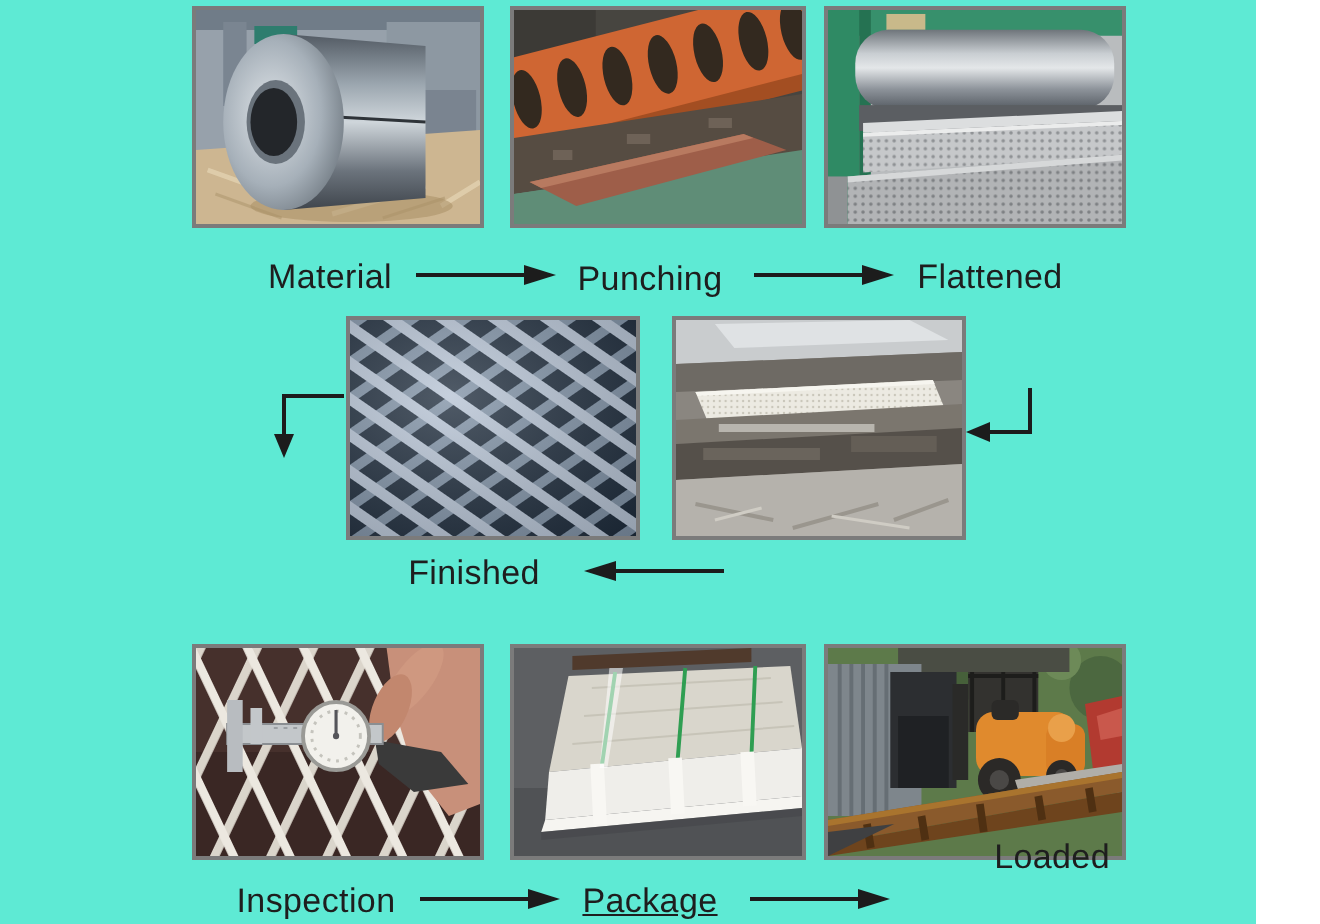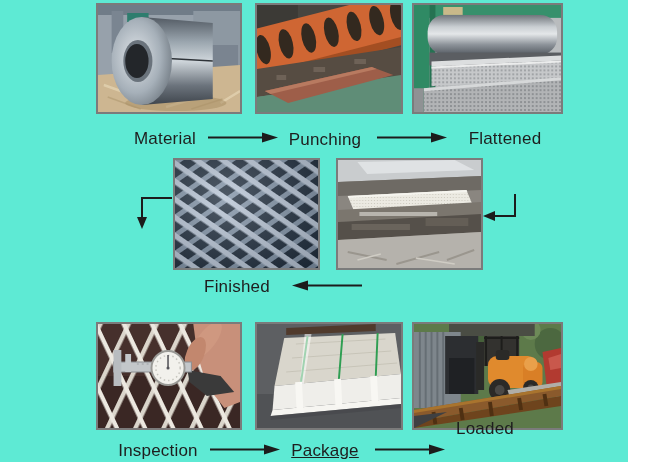--- a/index.html
+++ b/index.html
@@ -121,21 +121,21 @@
   <div class="step-label" style="left:95px;top:129px;">Material</div>
   <svg class="conn" style="left:208px;top:131px;" width="70" height="13" viewBox="0 0 70 13">
     <line x1="0" y1="6.5" x2="55" y2="6.5" stroke="#1c1c1c" stroke-width="2"></line>
     <polygon points="54,1.5 70,6.5 54,11.5" fill="#1c1c1c"></polygon>
   </svg>
   <div class="step-label" style="left:255px;top:130px;">Punching</div>
   <svg class="conn" style="left:377px;top:131px;" width="70" height="13" viewBox="0 0 70 13">
     <line x1="0" y1="6.5" x2="55" y2="6.5" stroke="#1c1c1c" stroke-width="2"></line>
     <polygon points="54,1.5 70,6.5 54,11.5" fill="#1c1c1c"></polygon>
   </svg>
-  <div class="step-label" style="left:435px;top:129px;">Flattened</div>
+  <div class="step-label" style="left:425px;top:129px;">Flattened</div>
 
   <figure class="photo" style="left:173px;top:158px;width:147px;height:112px;">
     <svg viewBox="0 0 147 108" preserveAspectRatio="none">
       <defs>
         <pattern id="meshA" width="15" height="15" patternUnits="userSpaceOnUse" patternTransform="rotate(34)">
           <rect width="15" height="15" fill="none"></rect>
           <rect width="15" height="5.5" fill="#b6c3d4"></rect>
         </pattern>
         <pattern id="meshB" width="15" height="15" patternUnits="userSpaceOnUse" patternTransform="rotate(-34)">
           <rect width="15" height="15" fill="none"></rect>
@@ -281,15 +281,15 @@
   <div class="step-label" style="left:88px;top:441px;">Inspection</div>
   <svg class="conn" style="left:210px;top:443px;" width="70" height="13" viewBox="0 0 70 13">
     <line x1="0" y1="6.5" x2="55" y2="6.5" stroke="#1c1c1c" stroke-width="2"></line>
     <polygon points="54,1.5 70,6.5 54,11.5" fill="#1c1c1c"></polygon>
   </svg>
   <div class="step-label" style="left:255px;top:441px;text-decoration:underline;">Package</div>
   <svg class="conn" style="left:375px;top:443px;" width="70" height="13" viewBox="0 0 70 13">
     <line x1="0" y1="6.5" x2="55" y2="6.5" stroke="#1c1c1c" stroke-width="2"></line>
     <polygon points="54,1.5 70,6.5 54,11.5" fill="#1c1c1c"></polygon>
   </svg>
-  <div class="step-label" style="left:415px;top:419px;">Loaded</div>
+  <div class="step-label" style="left:415px;top:419px;text-align:right;">Loaded</div>
 
 </div>
 
 </body></html>

